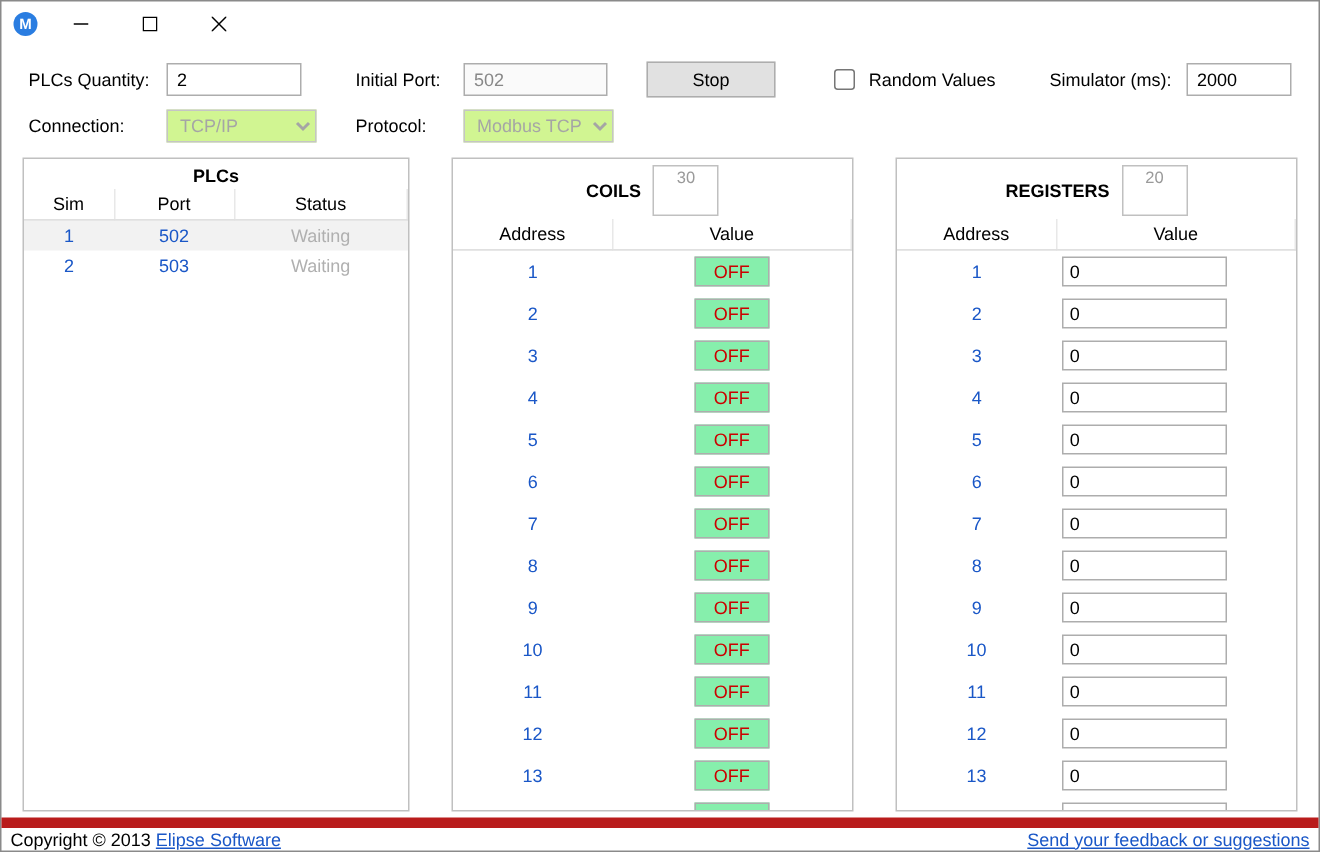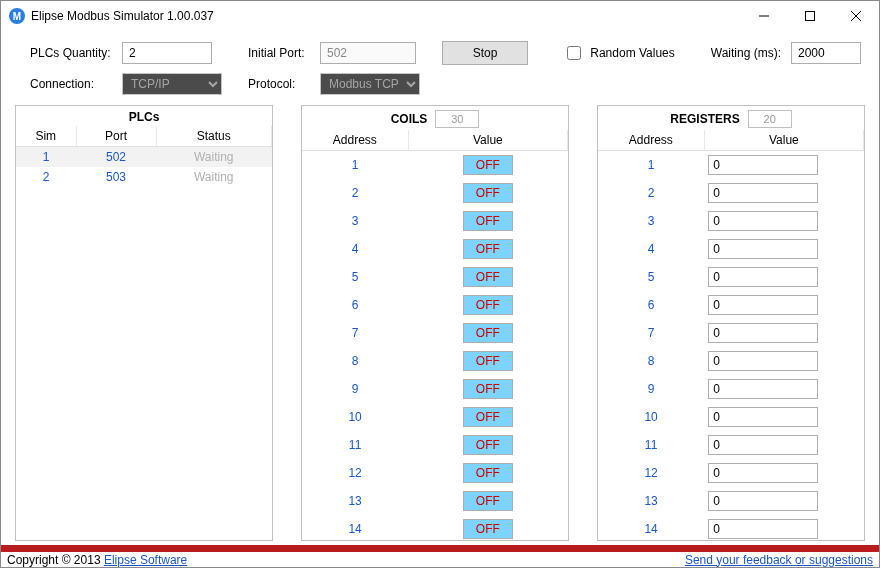--- a/index.html
+++ b/index.html
@@ -3,71 +3,70 @@
 <meta charset="utf-8">
 <style>
   * { box-sizing: border-box; }
   html, body { margin: 0; padding: 0; font-family: "Segoe UI", Tahoma, sans-serif; font-size: 12px; color: #000; background: #fff; }
   .window { width: 880px; height: 568px; border: 1px solid #8a8a8a; background: #fff; display: flex; flex-direction: column; position: relative; }
   .titlebar { height: 30px; display: flex; align-items: center; padding: 0 0 0 8px; }
   .titlebar .icon { width: 16px; height: 16px; border-radius: 50%; background: #2a7de1; color: #fff; font-size: 10px; font-weight: bold; display: flex; align-items: center; justify-content: center; margin-right: 6px; }
   .titlebar .title { flex: 1; }
   .winbtn { width: 46px; height: 30px; display: flex; align-items: center; justify-content: center; }
   .winbtn svg { width: 10px; height: 10px; stroke: #000; stroke-width: 1; fill: none; }
-  .toolbar { padding: 10px 18px 4px 18px; display: flex; flex-direction: column; gap: 8px; margin-left: 11px; }
+  .toolbar { padding: 10px 18px 4px 18px; display: flex; flex-direction: column; gap: 8px; }
   .row { display: flex; align-items: center; gap: 10px; }
   .lbl { min-width: 82px; }
   .lbl2 { min-width: 62px; }
   input.txt { border: 1px solid #adadad; height: 22px; padding: 0 6px; font: inherit; background: #fff; }
   input.txt:disabled { background: #fafafa; color: #888; }
   input.checkbox { width: 14px; height: 14px; }
-  select.combo { border: 1px solid #adadad; height: 22px; padding: 0 4px; font: inherit; background: #000000; width: 100px; }
+  select.combo { border: 1px solid #adadad; height: 22px; padding: 0 4px; font: inherit; background: #bef264; width: 100px; }
   button.btn { border: 1px solid #adadad; height: 24px; padding: 0 12px; font: inherit; background: #e1e1e1; cursor: default; width: 86px; }
   .content { flex: 1; display: flex; gap: 28px; padding: 6px 14px 4px 14px; overflow: hidden; }
   .panel { border: 1px solid #c0c0c0; display: flex; flex-direction: column; background: #fff; }
   .panel.plcs { width: 258px; }
   .panel.coils { flex: 1; }
   .panel.regs { flex: 1; }
   .panel-title-row { display: flex; align-items: center; justify-content: center; gap: 8px; padding: 4px 0 2px 0; }
   .panel-title { font-weight: bold; }
-  .count-box { border: 1px solid #c0c0c0; width: 44px; height: 18px; text-align: center; color: #9a9a9a; font-size: 11px; line-height: 16px; }
+  .count-box { border: 1px solid #c0c0c0; width: 44px; height: 34px; text-align: center; color: #9a9a9a; font-size: 11px; line-height: 16px; }
   .grid { flex: 1; overflow: hidden; display: flex; }
   .grid-inner { flex: 1; overflow-y: scroll; }
   .grid-inner::-webkit-scrollbar { width: 16px; }
   .grid-inner::-webkit-scrollbar-thumb { background: #c2c2c2; border: 1px solid #aaa; }
   .grid-inner::-webkit-scrollbar-track { background: #f0f0f0; }
   .grid-inner::-webkit-scrollbar-button { height: 16px; background: #f0f0f0; border: 1px solid #c0c0c0; }
   table { width: 100%; border-collapse: collapse; }
   th { font-weight: normal; border-bottom: 1px solid #e0e0e0; border-right: 1px solid #e8e8e8; padding: 3px 0; background: #fff; }
   td { text-align: center; padding: 3px 0; }
   .plcs table th:first-child { width: 60px; margin-top: 11px; }
   .plcs table th:nth-child(2) { width: 80px; }
   .plcs td.sim { color: #1a57c7; }
   .plcs td.port { color: #1a57c7; }
   .plcs td.status { color: #b0b0b0; }
   .plcs tr.sel td { background: #f2f2f2; }
   .coils td.addr, .regs td.addr { color: #1a57c7; width: 40%; }
   .coils td.val { width: 60%; }
-  .coil-btn { width: 50px; height: 20px; border: 1px solid #adadad; background: #7dd3fc; color: #c00; font: inherit; font-weight: 500; display: inline-flex; align-items: center; justify-content: center; }
+  .coil-btn { width: 50px; height: 20px; border: 1px solid #adadad; background: #86efac; color: #c00; font: inherit; font-weight: 500; display: inline-flex; align-items: center; justify-content: center; }
   .regs td.val { width: 60%; text-align: left; padding-left: 4px; }
   .reg-input { width: 110px; height: 20px; border: 1px solid #adadad; padding: 0 4px; font: inherit; }
   .vlist-row { height: 28px; }
   .footer { border-top: 7px solid #b91c1c; height: 22px; display: flex; align-items: center; padding: 0 6px; font-size: 12px; }
   .footer .left { flex: 1; }
   .footer a { color: #1a57c7; text-decoration: underline; }
   .spacer { flex: 1; }
 </style>
 </head>
 <body>
 
 <div class="window">
 
   <div class="titlebar">
     <div class="icon">M</div>
-    <div class="title">Elipse Modbus Simulator 1.00.037</div>
     <div class="winbtn">
         <svg viewBox="0 0 10 10">
           <line x1="0" y1="5" x2="10" y2="5"></line>
         </svg>
       </div>
     <div class="winbtn">
         <svg viewBox="0 0 10 10">
           <rect x="0.5" y="0.5" width="9" height="9"></rect>
         </svg>
       </div>
@@ -87,21 +86,21 @@
       <span class="lbl2">Initial Port:</span>
       <input class="txt" style="width: 96px;" disabled="" value="502">
       <span style="width:6px"></span>
       <button class="btn">Stop</button>
       <span class="spacer"></span>
       <label style="display:flex;align-items:center;gap:6px;">
         <input type="checkbox" class="checkbox" style="">
         <span>Random Values</span>
       </label>
       <span style="width:16px"></span>
-      <span>Waiting (ms):</span>
+      <span>Simulator (ms):</span>
       <input class="txt" style="width: 70px;" value="2000">
     </div>
     <div class="row">
       <span class="lbl">Connection:</span>
       <select class="combo" disabled=""><option>TCP/IP</option></select>
       <span style="width:6px"></span>
       <span class="lbl2">Protocol:</span>
       <select class="combo" disabled=""><option>Modbus TCP</option></select>
     </div>
   </div>

